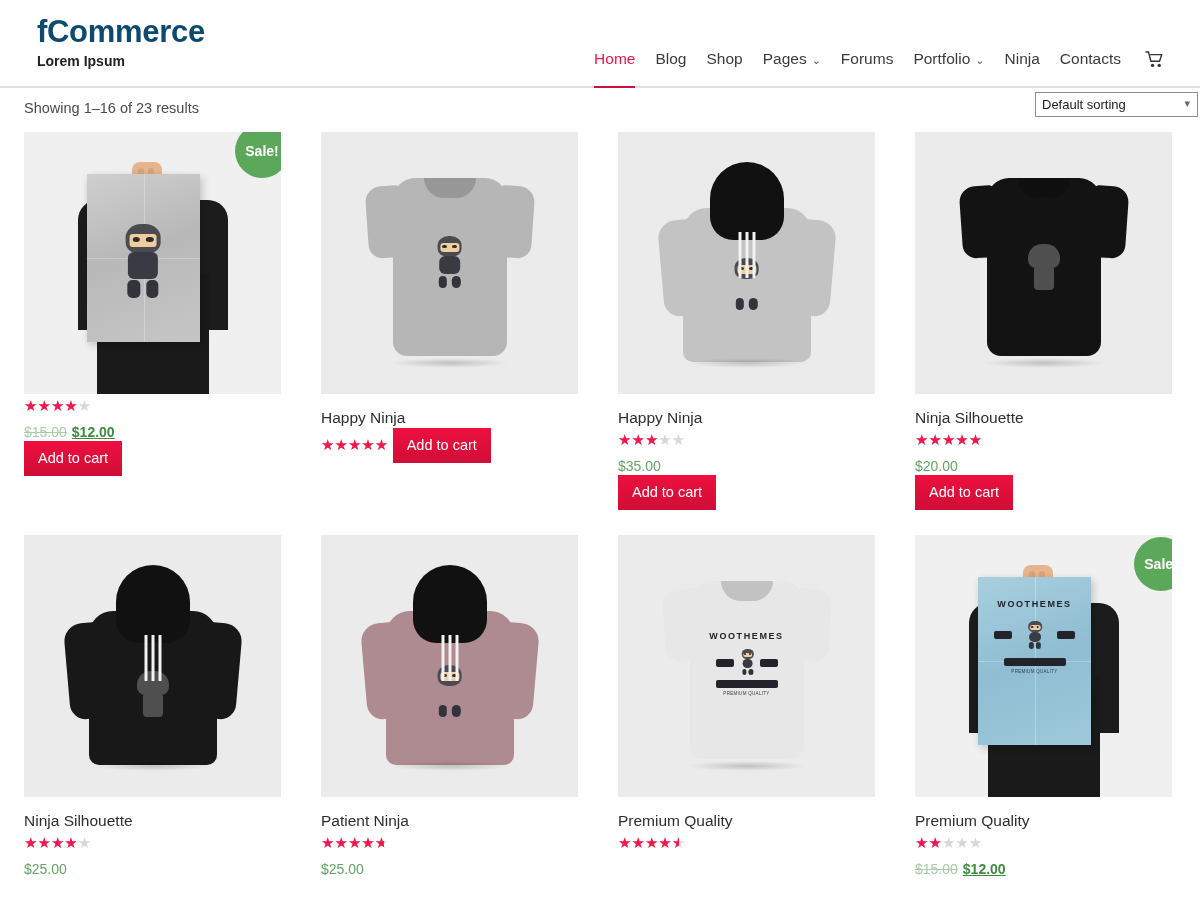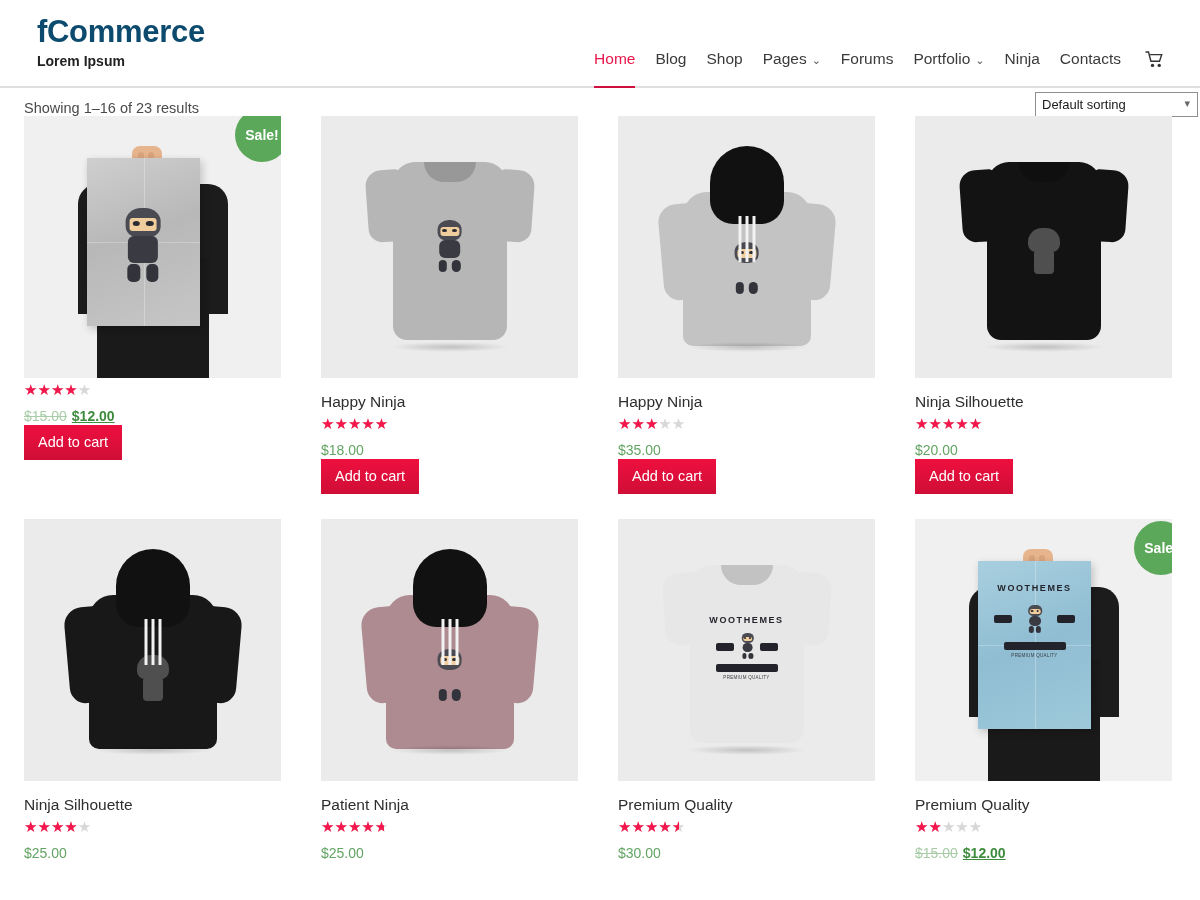--- a/index.html
+++ b/index.html
@@ -40,21 +40,21 @@
   .nav-item.active { color: #e8174a; }
   .nav-item.active::after {
     content: ""; position: absolute; left: 10px; right: 10px;
     bottom: -14px; height: 2px; background: #cf0f3d;
   }
   .caret { display: inline-block; font-size: 11px; color: #555; transform: translateY(1px); }
   .cart-icon { padding: 0 6px 0 14px; display: flex; align-items: center; cursor: pointer; }
 
   
   .shop-toolbar {
-    position: relative; width: 1200px; height: 28px; border-radius: 20px;
+    position: relative; width: 1200px; height: 44px; border-radius: 20px;
   }
   .result-count {
     position: absolute; left: 24px; top: 12px;
     font-size: 14.5px; color: #4a4a4a;
   }
   .sorting-wrap {
     position: absolute; right: 2px; top: 4px;
     width: 163px; height: 25px;
   }
   .sorting-select {
@@ -447,23 +447,20 @@
           </div>
         </div>
         <div class="shadow-blob"></div>
       </div>
     </div>
     <div class="product-title">Happy Ninja</div>
     <div class="stars">
       <span class="bg">★★★★★</span>
       <span class="fg" style="width:100%">★★★★★</span>
     </div>
-    <div class="price">
-      <span>$18.00</span>
-    </div>
     <button class="add-to-cart">Add to cart</button>
   </div>
 
   <div class="product">
     <div class="product-thumb">
       <div class="art">
         <div class="hoodie grey-hood">
           <div class="sleeve l"></div>
             <div class="sleeve r"></div>
           <div class="body"></div>
@@ -625,23 +622,20 @@
           </div>
         </div>
         <div class="shadow-blob"></div>
       </div>
     </div>
     <div class="product-title">Premium Quality</div>
     <div class="stars">
       <span class="bg">★★★★★</span>
       <span class="fg" style="width:90%">★★★★★</span>
     </div>
-    <div class="price">
-      <span>$30.00</span>
-    </div>
     
   </div>
 
   <div class="product">
     <div class="product-thumb">
       <div class="art poster-scene">
         <div class="person-shoulder"></div>
         <div class="person-body"></div>
         <div class="hand top"></div>
         <div class="hand bottom"></div>

